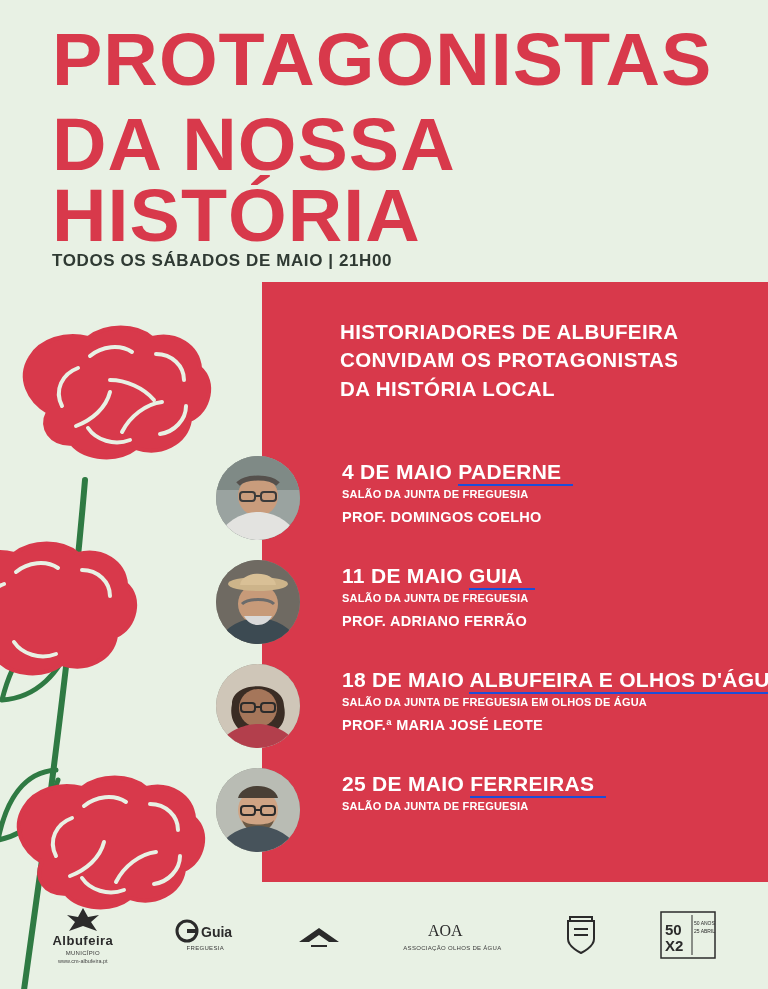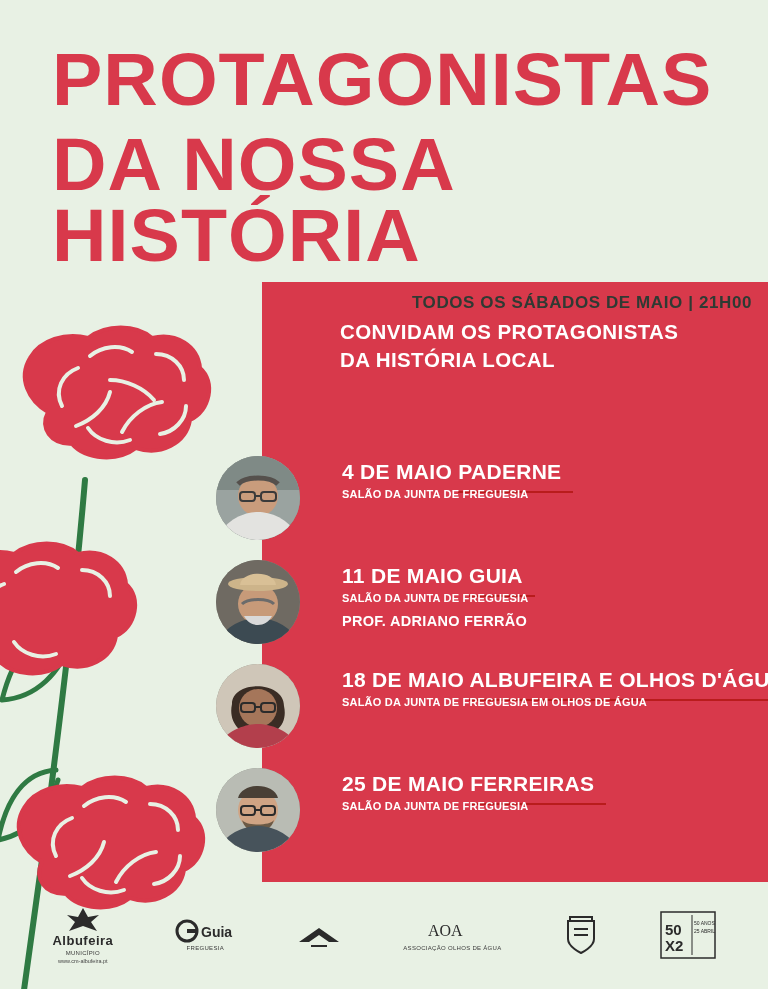--- a/index.html
+++ b/index.html
@@ -28,43 +28,41 @@
     top: 282px;
     width: 506px;
     height: 600px;
     background: #d8394b;
   }
 
   
   .title-block {
     position: absolute;
     left: 52px;
-    top: 44px;
+    top: 24px;
     width: 700px;
   }
   .title-line {
     font-family: "Liberation Sans", sans-serif;
     font-weight: bold;
     color: #d8394b;
     font-size: 74px;
     line-height: 0.96;
     letter-spacing: 1px;
     text-transform: uppercase;
     transform: scaleX(1.02);
     transform-origin: left center;
   }
   .title-line.l2 { margin-top: 14px; }
   .subtitle {
-    margin-top: 22px;
     font-weight: bold;
     color: #2f3a33;
     font-size: 17px;
     letter-spacing: 0.6px;
     text-transform: uppercase;
-    text-align: right;
   }
 
   
   .intro {
     position: absolute;
     left: 340px;
     top: 318px;
     width: 400px;
     color: #ffffff;
     font-weight: bold;
@@ -108,22 +106,22 @@
   }
   .line1 {
     font-weight: bold;
     font-size: 21px;
     color: #ffffff;
     letter-spacing: 0.3px;
     text-transform: uppercase;
     white-space: nowrap;
   }
   .line1 .place {
-    border-bottom: 2px solid #b91c1c;
-    padding-bottom: 8px;
+    border-bottom: 2px solid #1d4ed8;
+    padding-bottom: 1px;
     padding-right: 12px;
   }
   .line2 {
     margin-top: 4px;
     font-weight: bold;
     font-size: 11px;
     color: #ffffff;
     letter-spacing: 0.2px;
     text-transform: uppercase;
   }
@@ -228,20 +226,21 @@
     </svg>
   </div>
 
   <div class="title-block">
     <div class="title-line l1">PROTAGONISTAS</div>
     <div class="title-line l2">DA NOSSA HISTÓRIA</div>
     <div class="subtitle">TODOS OS SÁBADOS DE MAIO | 21H00</div>
   </div>
 
   <div class="intro">
+    <div>HISTORIADORES DE ALBUFEIRA</div>
     <div>CONVIDAM OS PROTAGONISTAS</div>
     <div>DA HISTÓRIA LOCAL</div>
   </div>
 
   <div class="sessions">
 
     <div class="session">
       <div class="avatar">
         <svg class="ph" viewBox="0 0 84 84" xmlns="http://www.w3.org/2000/svg">
           <rect width="84" height="84" fill="#9aa3a0"></rect>
@@ -253,20 +252,21 @@
           <line x1="39" y1="40" x2="45" y2="40" stroke="#3a3a3a" stroke-width="2"></line>
           <path d="M22 28 C 30 20, 54 20, 62 28" fill="none" stroke="#55504c" stroke-width="5"></path>
         </svg>
       </div>
       <div class="info">
         <div class="line1">
           <span>4 DE MAIO</span>
           <span class="place">PADERNE</span>
         </div>
         <div class="line2">SALÃO DA JUNTA DE FREGUESIA</div>
+        <div class="line3">PROF. DOMINGOS COELHO</div>
       </div>
     </div>
 
     <div class="session">
       <div class="avatar">
         <svg class="ph" viewBox="0 0 84 84" xmlns="http://www.w3.org/2000/svg">
           <rect width="84" height="84" fill="#6f6a62"></rect>
           <circle cx="42" cy="44" r="20" fill="#c79a79"></circle>
           <path d="M0 84 C 10 64, 30 58, 42 58 C 54 58, 74 64, 84 84 Z" fill="#3c4a52"></path>
           <ellipse cx="42" cy="24" rx="30" ry="7" fill="#cdb48a"></ellipse>
@@ -296,20 +296,21 @@
           <rect x="45" y="39" width="14" height="9" rx="3" fill="none" stroke="#2b2b2b" stroke-width="2"></rect>
           <line x1="39" y1="43" x2="45" y2="43" stroke="#2b2b2b" stroke-width="2"></line>
         </svg>
       </div>
       <div class="info">
         <div class="line1">
           <span>18 DE MAIO</span>
           <span class="place">ALBUFEIRA E OLHOS D'ÁGUA</span>
         </div>
         <div class="line2">SALÃO DA JUNTA DE FREGUESIA EM OLHOS DE ÁGUA</div>
+        <div class="line3">PROF.ª MARIA JOSÉ LEOTE</div>
       </div>
     </div>
 
     <div class="session">
       <div class="avatar">
         <svg class="ph" viewBox="0 0 84 84" xmlns="http://www.w3.org/2000/svg">
           <rect width="84" height="84" fill="#b9bcb4"></rect>
           <circle cx="42" cy="42" r="20" fill="#d0a484"></circle>
           <path d="M22 30 C 26 14, 58 14, 62 30 Z" fill="#4a4036"></path>
           <path d="M26 52 C 30 68, 54 68, 58 52 C 54 58, 30 58, 26 52 Z" fill="#6b5a46"></path>

